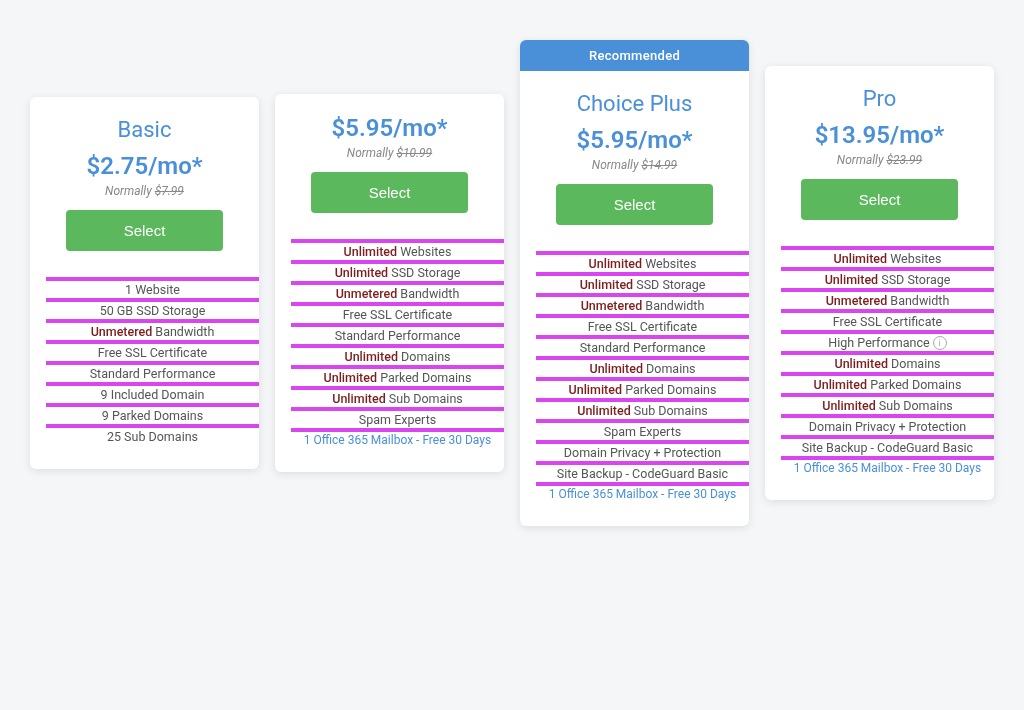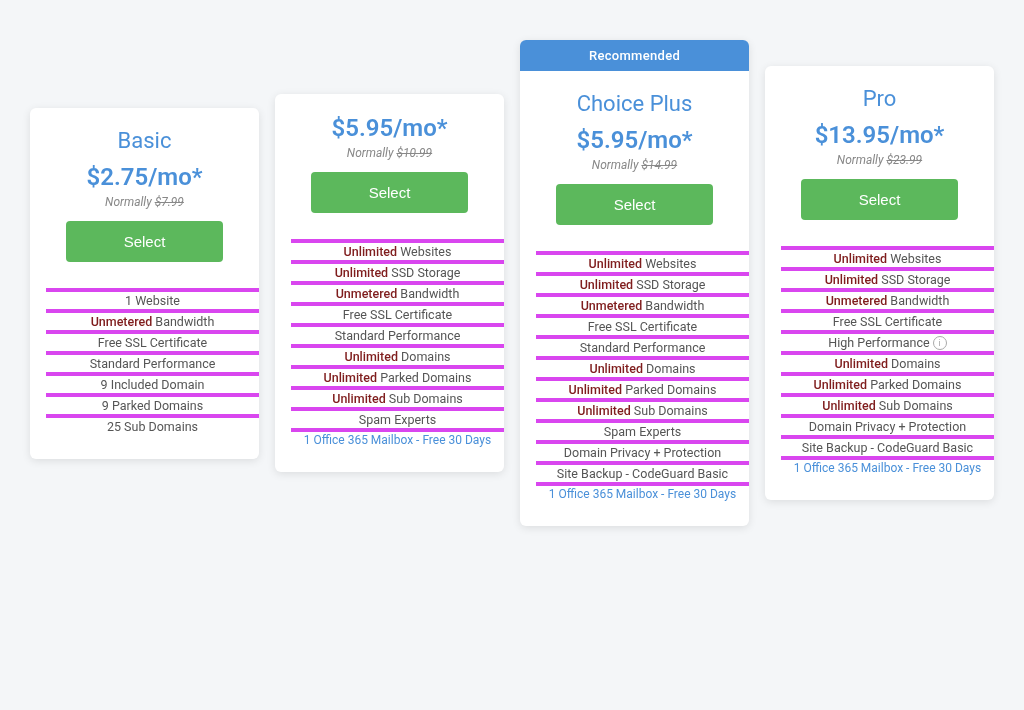--- a/index.html
+++ b/index.html
@@ -114,20 +114,21 @@
 <div class="plans-container">
 <div class="plan-card">
     <div class="plan-header">
       <div class="plan-name">Basic</div>
       <div class="plan-price">$2.75/mo*</div>
       <div class="plan-normal">Normally <s>$7.99</s></div>
       <button class="select-btn">Select</button>
     </div>
     <ul class="plan-features">
   <li>1 Website</li>
+        <li>50 GB SSD Storage</li>
         <li><span class="highlight">Unmetered</span> Bandwidth</li>
         <li>Free SSL Certificate</li>
         <li>Standard Performance</li>
         <li>9 Included Domain</li>
         <li>9 Parked Domains</li>
         <li>25 Sub Domains</li>
       </ul>
     </div>
     <div class="plan-card">
     <div class="plan-header">

